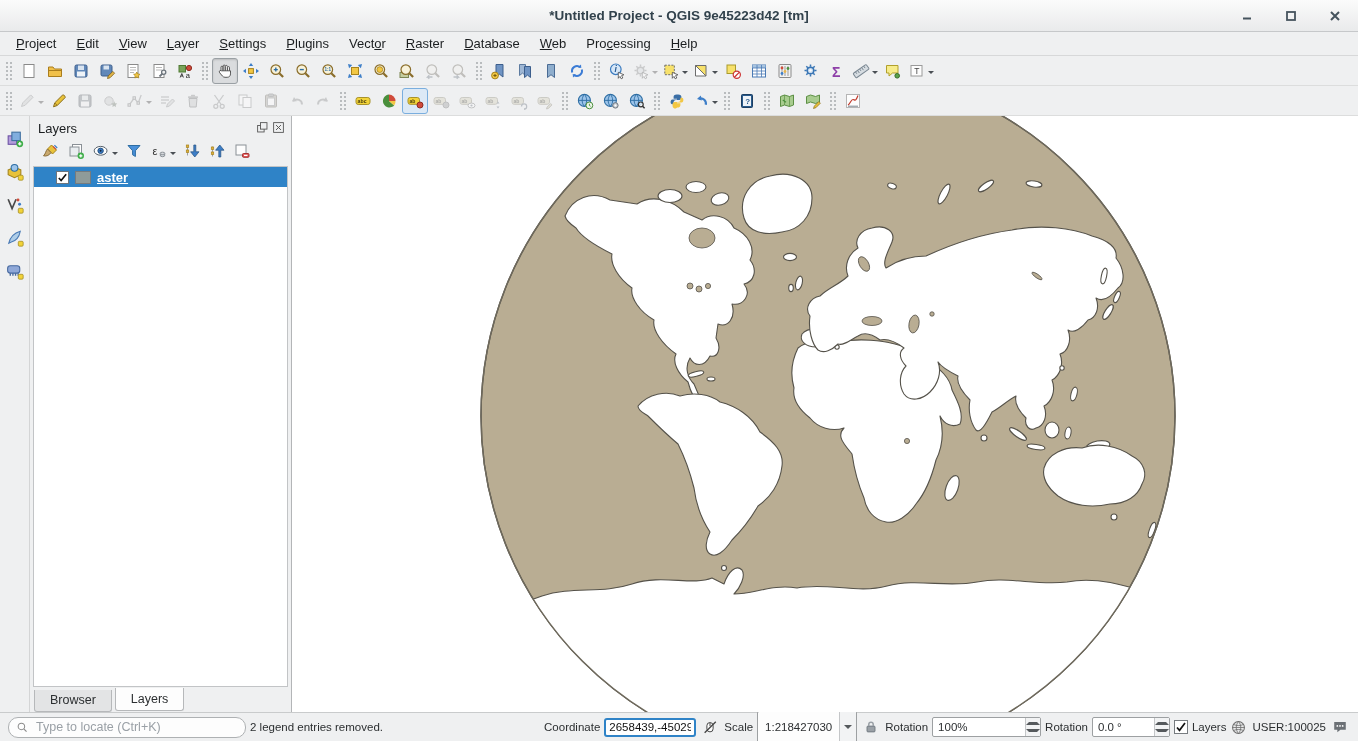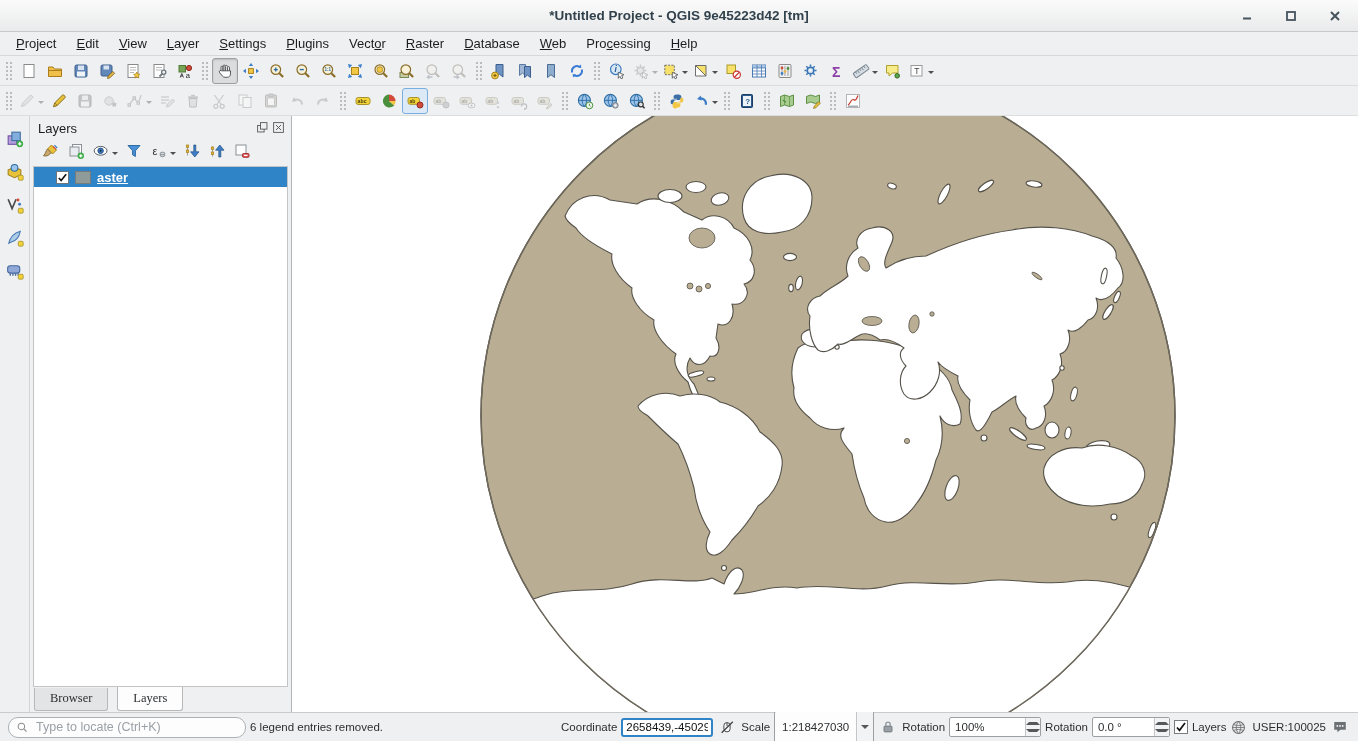--- a/index.html
+++ b/index.html
@@ -42,21 +42,21 @@
   .panel-toolbar{height:26px;display:flex;align-items:center;gap:3px;padding:2px 4px 2px 10px;}
   .panel-toolbar .tb-btn{height:22px;min-width:22px;}
   .layer-tree{flex:1;background:#fff;border:1px solid #c2c4c6;margin:2px 3px 0 3px;overflow:hidden;}
   .layer-row{height:20px;display:flex;align-items:center;gap:6px;padding-left:22px;}
   .layer-row.selected{background:#2f83c7;}
   .layer-check{width:13px;height:13px;background:#fff;border:1px solid #6d757d;display:flex;
                align-items:center;justify-content:center;flex:none;}
   .layer-check svg{width:11px;height:11px;}
   .layer-swatch{width:16px;height:13px;border:1px solid #767b7e;flex:none;}
   .layer-name{font-size:13px;font-weight:bold;color:#fff;text-decoration:underline;}
-  .panel-tabs{height:25px;display:flex;align-items:center;padding-left:4px;gap:9px;font-family:Liberation Serif, serif;}
+  .panel-tabs{height:25px;display:flex;align-items:flex-end;padding-left:4px;gap:3px;}
   .tab{padding:3px 15px 4px 15px;font-size:12.5px;background:#e3e4e5;border:1px solid #b6b8ba;border-top:none;
        border-radius:0 0 3px 3px;color:#2c2f31;}
   .tab.active{background:#fdfdfd;position:relative;top:-1px;padding-top:4px;}
   
   .canvas{flex:1;background:#fff;position:relative;overflow:hidden;}
   .canvas svg{position:absolute;inset:0;}
   .land{fill:#ffffff;stroke:#55524a;stroke-width:1.1;stroke-linejoin:round;}
   .water{fill:var(--ocean,#b9ad93);stroke:#55524a;stroke-width:0.8;}
   
   .statusbar{height:29px;flex:none;display:flex;align-items:center;gap:4px;padding:0 8px;
@@ -811,21 +811,21 @@
   </div>
 
   <div class="statusbar">
     <div class="locator">
       <svg viewBox="0 0 18 18">
           <circle cx="7.5" cy="7.5" r="4.5" fill="none" stroke="#8a8a8a" stroke-width="1.4"></circle>
           <path d="M10.8 10.8l3.8 3.8" stroke="#8a8a8a" stroke-width="1.6"></path>
         </svg>
       <input placeholder="Type to locate (Ctrl+K)" style="">
     </div>
-    <span class="status-msg">6 legend entries removed.</span>
+    <span class="status-msg">2 legend entries removed.</span>
 
     <span class="sb-label push-right">Coordinate</span>
     <input class="coord-input" value="2658439,-4502993" style="">
     <span class="sb-iconbtn">
       <svg viewBox="0 0 18 18">
           <rect x="5.5" y="4" width="7" height="10.5" rx="3.5" fill="#fdfdfd" stroke="#444" stroke-width="1.1"></rect>
           <path d="M9 4.5v3.5" stroke="#444" stroke-width="1.1"></path>
           <path d="M3 15.5L15.5 3" stroke="#444" stroke-width="1.5"></path>
         </svg>
     </span>
@@ -838,21 +838,21 @@
         </span>
     </div>
     <span class="sb-iconbtn">
       <svg viewBox="0 0 18 18">
           <rect x="4.5" y="8" width="9" height="6.5" rx="1" fill="#9aa0a6" stroke="#6d757d"></rect>
           <path d="M6.5 8V6.2a2.5 2.5 0 0 1 5 0V8" fill="none" stroke="#9aa0a6" stroke-width="1.7"></path>
         </svg>
     </span>
 
     <span class="sb-label">Rotation</span>
-    <div class="spin" style="width:92px">
+    <div class="spin" style="width:109px">
       <span class="val" style="flex:1">100%</span>
       <span class="arrows">
         <span>
             <span class="tri-up-s"></span>
           </span>
         <span>
             <span class="tri-down-s"></span>
           </span>
       </span>
     </div>

